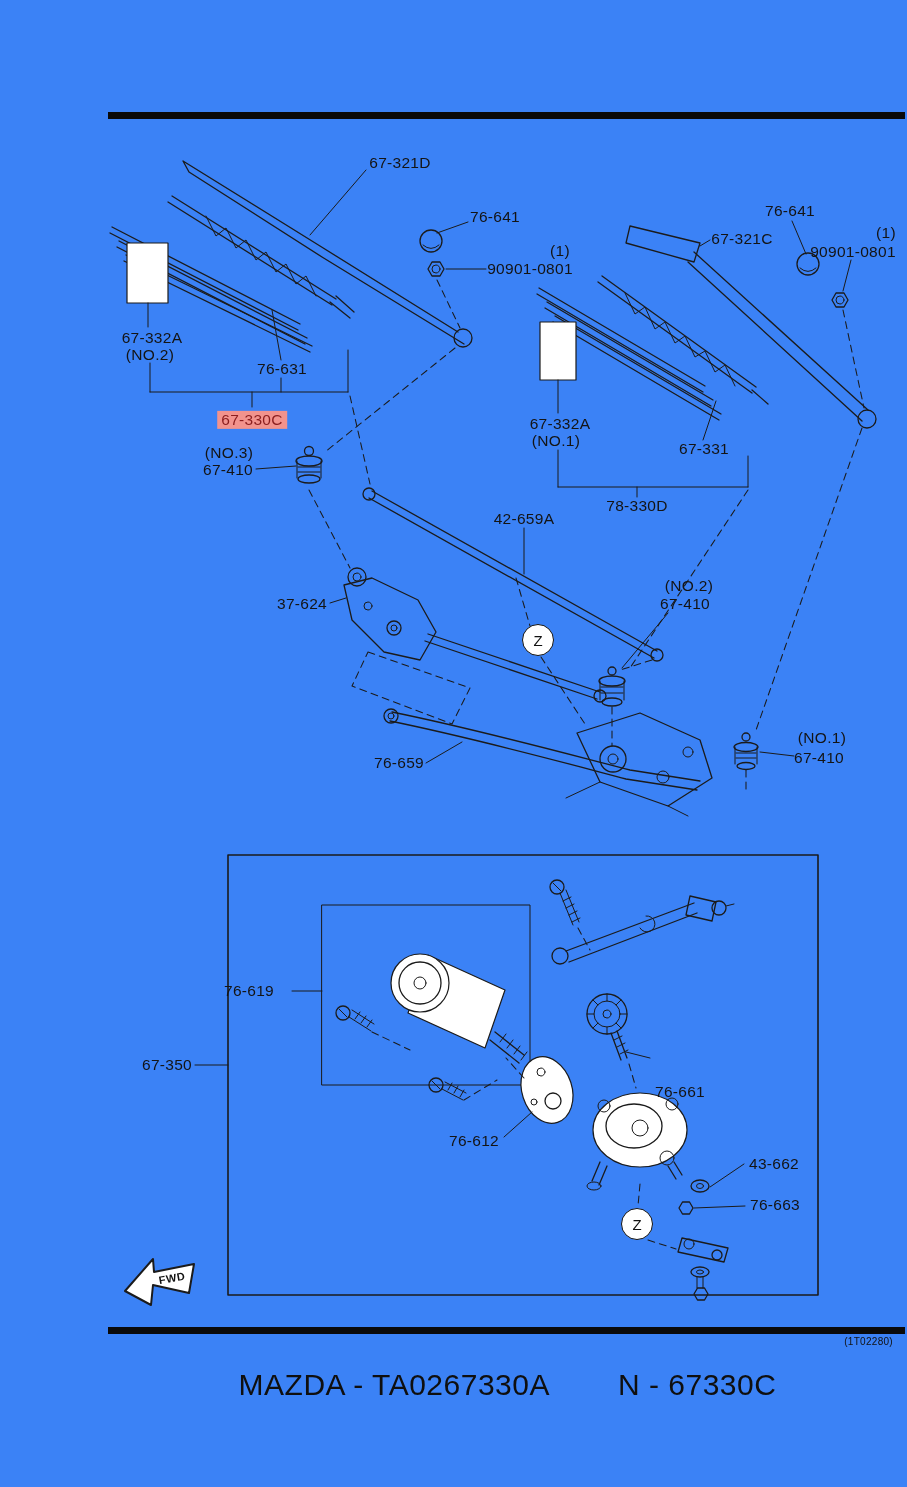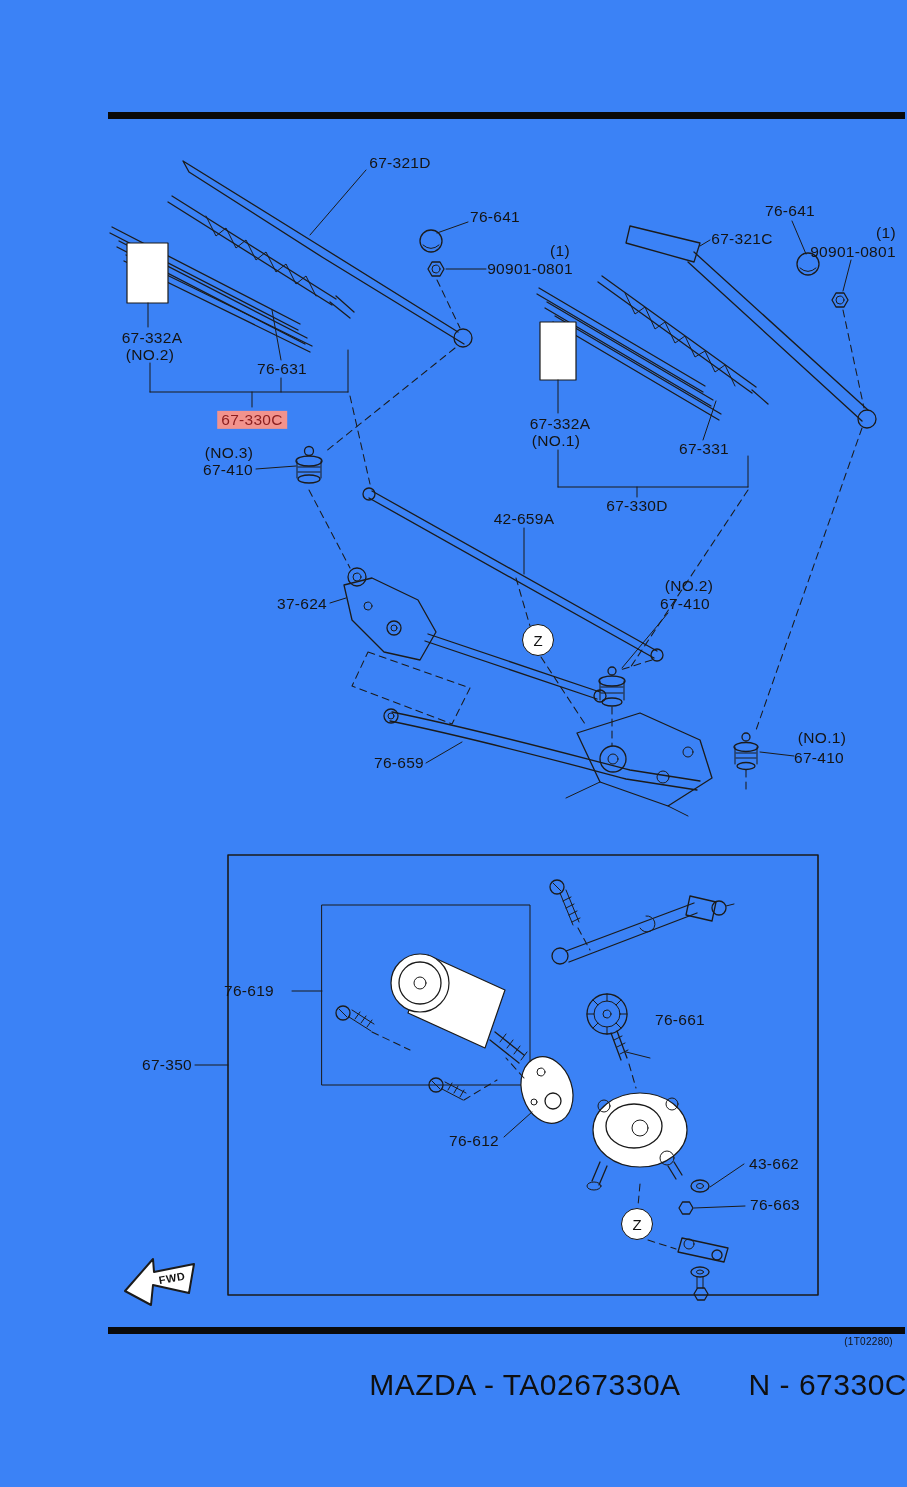--- a/index.html
+++ b/index.html
@@ -14,21 +14,21 @@
   svg .t{stroke-width:1}
   svg .f{fill:#ffffff;stroke:#1b1b1b;stroke-width:1.2;stroke-linejoin:round}
   svg .d{stroke-dasharray:7 5;stroke-width:1.05}
   .lbl{position:absolute;transform:translate(-50%,-50%);font-size:15.5px;line-height:1.05;white-space:nowrap;letter-spacing:.3px;color:#141414}
   .lbl.hl{padding:1px 4px;color:#8c1f1f;background:#f2938d}
   .zc{position:absolute;width:32px;height:32px;border:1.7px solid #141414;border-radius:50%;background:#fff;
       display:flex;align-items:center;justify-content:center;font-size:15px;transform:translate(-50%,-50%)}
   .fwd{position:absolute;font-size:11px;font-weight:bold;letter-spacing:.5px;color:#111;
        transform:translate(-50%,-50%) rotate(-10deg)}
   .code{position:absolute;font-size:10px;letter-spacing:.3px}
-  .footer{position:absolute;left:108px;right:0;top:1368px;display:flex;justify-content:flex-end;gap:68px;
+  .footer{position:absolute;left:108px;right:0;top:1368px;display:flex;justify-content:center;gap:68px;
           font-size:30px;letter-spacing:.5px;color:#0f0f0f}
 </style>
 </head>
 <body>
 
 <div class="page">
 
   <div class="bar top"></div>
   <div class="bar bottom"></div>
 
@@ -282,34 +282,34 @@
   <div class="lbl" style="left:152px;top:338px">67-332A</div>
   <div class="lbl" style="left:150px;top:355px">(NO.2)</div>
   <div class="lbl" style="left:282px;top:369px">76-631</div>
   <div class="lbl hl" style="left: 252px; top: 420px; background: rgb(242, 147, 141);">67-330C</div>
   <div class="lbl" style="left:229px;top:453px">(NO.3)</div>
   <div class="lbl" style="left:228px;top:470px">67-410</div>
 
   <div class="lbl" style="left:560px;top:424px">67-332A</div>
   <div class="lbl" style="left:556px;top:441px">(NO.1)</div>
   <div class="lbl" style="left:704px;top:449px">67-331</div>
-  <div class="lbl" style="left:637px;top:506px">67-330D</div>
+  <div class="lbl" style="left:637px;top:506px">78-330D</div>
 
   <div class="lbl" style="left:524px;top:519px">42-659A</div>
   <div class="lbl" style="left:302px;top:604px">37-624</div>
   <div class="lbl" style="left:689px;top:586px">(NO.2)</div>
   <div class="lbl" style="left:685px;top:604px">67-410</div>
   <div class="zc" style="left:538px;top:640px">Z</div>
   <div class="lbl" style="left:399px;top:763px">76-659</div>
   <div class="lbl" style="left:822px;top:738px">(NO.1)</div>
   <div class="lbl" style="left:819px;top:758px">67-410</div>
 
   <div class="lbl" style="left:249px;top:991px">76-619</div>
   <div class="lbl" style="left:167px;top:1065px">67-350</div>
-  <div class="lbl" style="left:680px;top:1020px">76-661</div>
+  <div class="lbl" style="left:680px;top:1092px">76-661</div>
   <div class="lbl" style="left:474px;top:1141px">76-612</div>
   <div class="lbl" style="left:774px;top:1164px">43-662</div>
   <div class="lbl" style="left:775px;top:1205px">76-663</div>
   <div class="zc" style="left:637px;top:1224px">Z</div>
 
   <div class="fwd" style="left:172px;top:1278px">FWD</div>
 
   <div class="code" style="right:14px;top:1336px">(1T02280)</div>
 
   <div class="footer">

